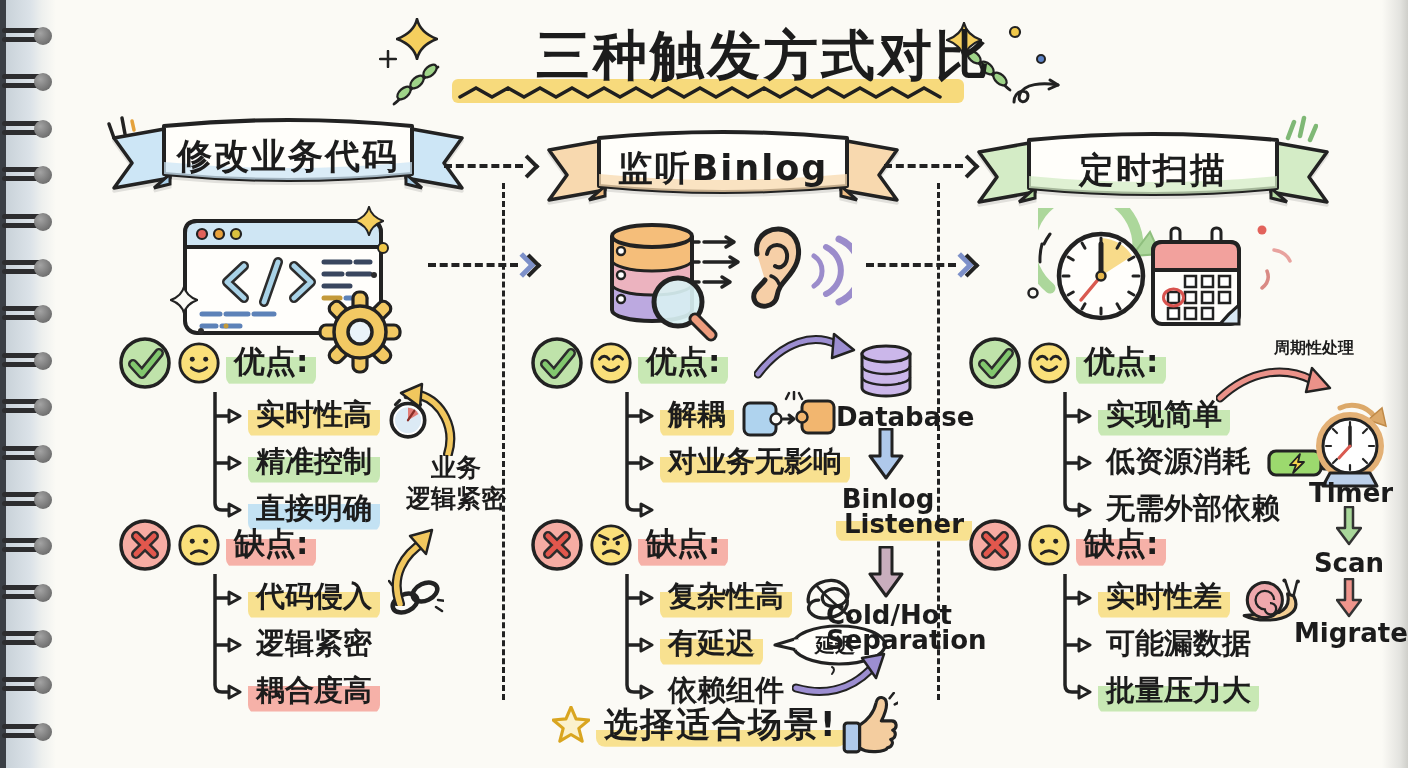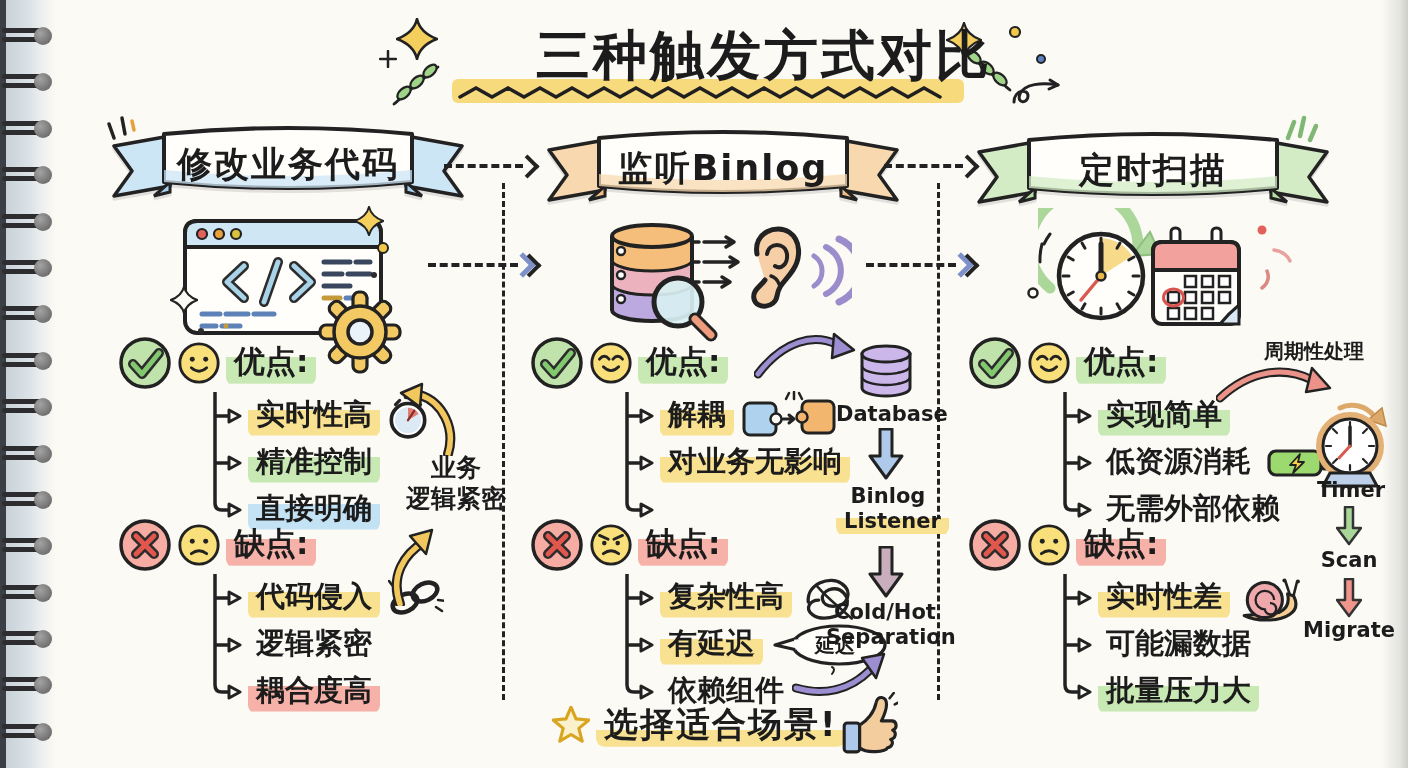--- a/index.html
+++ b/index.html
@@ -35,23 +35,23 @@
   .item{font-size:29px;font-weight:800;margin-left:6px;white-space:nowrap;}
   .label{font-size:31px;font-weight:800;}
   .hl{padding:1px 8px 3px;border-radius:9px;background-repeat:no-repeat;background-size:100% 58%;background-position:0 88%;background-image:linear-gradient(var(--hlc,transparent),var(--hlc,transparent));}
   [data-hl="yellow"]{--hlc:#F8E190;}
   [data-hl="green"]{--hlc:#C8E8B4;}
   [data-hl="blue"]{--hlc:#C3E2F3;}
   [data-hl="pink"]{--hlc:#F6B1A8;}
   [data-hl="none"]{--hlc:transparent;}
   .row .icon-inline{margin-left:8px;flex:0 0 auto;}
   
-  .flow-label{text-align:center;font-size:21px;font-weight:700;}
+  .flow-label{text-align:center;font-size:26px;font-weight:700;}
   .note{font-size:25px;font-weight:800;text-align:center;line-height:1.25;}
-  .note3{font-size:20px;font-weight:800;text-align:center;}
+  .note3{font-size:16px;font-weight:800;text-align:center;}
   
   .bubble{position:relative;width:120px;height:48px;margin-left:6px;}
   .bubble span{position:absolute;left:46px;top:11px;font-size:20px;font-weight:800;}
   
   .footer-text{font-size:34px;font-weight:800;letter-spacing:2px;}
 </style>
 </head>
 <body>
 
 <svg width="0" height="0" style="position:absolute">
@@ -164,21 +164,21 @@
     <path d="M3,6 l14,-3 M3,14 l14,-3" stroke="#E8C06A" stroke-width="4" stroke-linecap="round"></path>
   </svg>
   <svg class="abs" style="left:1282px;top:110px" width="36" height="34">
     <path d="M6,28 L12,12 M18,26 L22,8 M28,30 L34,16" stroke="#7FB875" stroke-width="4.5" stroke-linecap="round"></path>
   </svg>
   <svg class="abs" style="left:106px;top:110px" width="38" height="34">
     <path d="M8,28 L3,14 M19,24 L16,8" stroke="#222" stroke-width="3.5" stroke-linecap="round"></path>
     <path d="M28,20 l-2,-9" stroke="#E5A23C" stroke-width="3.5" stroke-linecap="round"></path>
   </svg>
 
-  <div class="abs" style="left:108px;top:120px">
+  <div class="abs" style="left:108px;top:112px">
     <svg class="ribbon" viewBox="0 0 360 84">
       <path d="M6,26 L62,16 L62,66 L6,76 L24,51 Z" fill="#CDE6F6" stroke="#222" stroke-width="3.5" stroke-linejoin="round"></path>
       <path d="M354,26 L298,16 L298,66 L354,76 L336,51 Z" fill="#CDE6F6" stroke="#222" stroke-width="3.5" stroke-linejoin="round"></path>
       <path d="M62,62 L46,76 L62,72 Z" fill="#A9CFEA" stroke="#222" stroke-width="3"></path>
       <path d="M298,62 L314,76 L298,72 Z" fill="#A9CFEA" stroke="#222" stroke-width="3"></path>
       <path d="M56,14 Q180,2 304,14 L304,62 Q180,74 56,62 Z" fill="#FFFEFA" stroke="#222" stroke-width="4" stroke-linejoin="round"></path>
       <path d="M56,50 Q180,62 304,50 L304,62 Q180,74 56,62 Z" fill="#CDE6F6" opacity="0.75"></path>
     </svg>
     <div class="abs banner-text">修改业务代码</div>
   </div>

